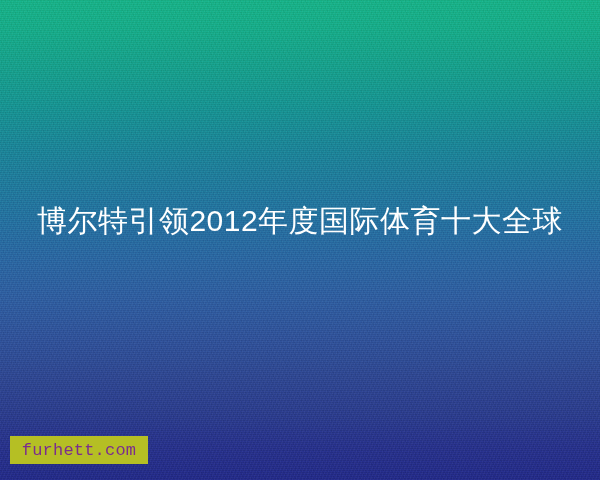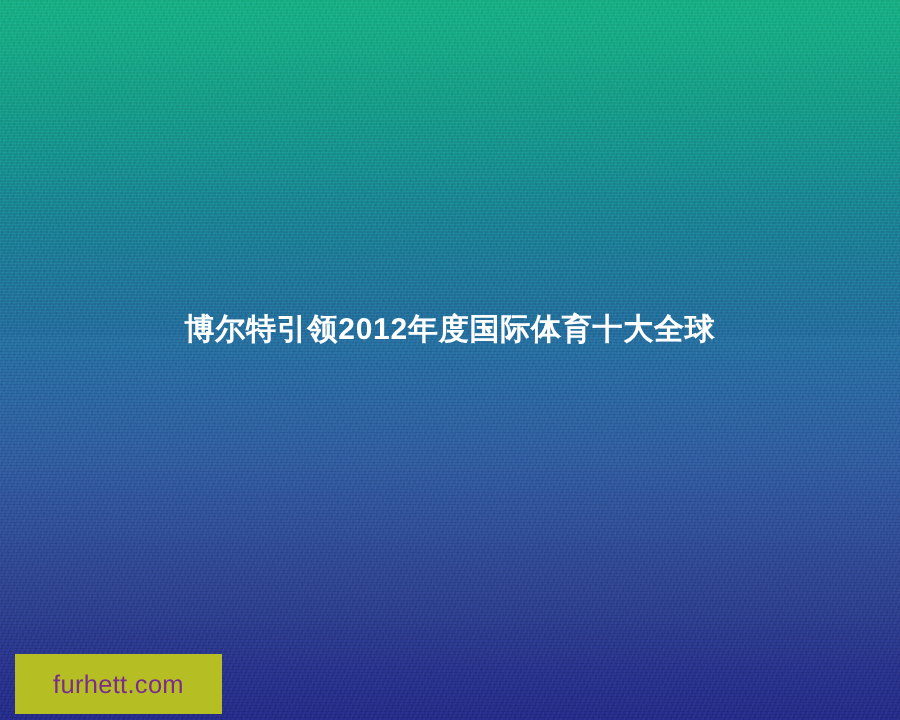--- a/index.html
+++ b/index.html
@@ -62,38 +62,39 @@
     left: 0;
     right: 0;
     top: 198px;
     text-align: center;
     padding: 0 28px;
     box-sizing: border-box;
   }
   .title-line {
     display: block;
     color: #ffffff;
-    font-size: 20px;
+    font-size: 30px;
     line-height: 45px;
     letter-spacing: 0.5px;
-    font-weight: 700;
+    font-weight: 400;
     white-space: nowrap;
   }
 
   
   #watermark {
     position: absolute;
     left: 10px;
     top: 436px;
     width: 138px;
-    height: 40px;
+    height: 28px;
     background: #b5bf24;
     display: flex;
     align-items: center;
     justify-content: center;
+    font-family: Liberation Mono, monospace;
   }
   #watermark-text {
     color: #7b2d8e;
     font-size: 17px;
     line-height: 17px;
     letter-spacing: 0.2px;
     white-space: nowrap;
   }
 </style>
 </head>

